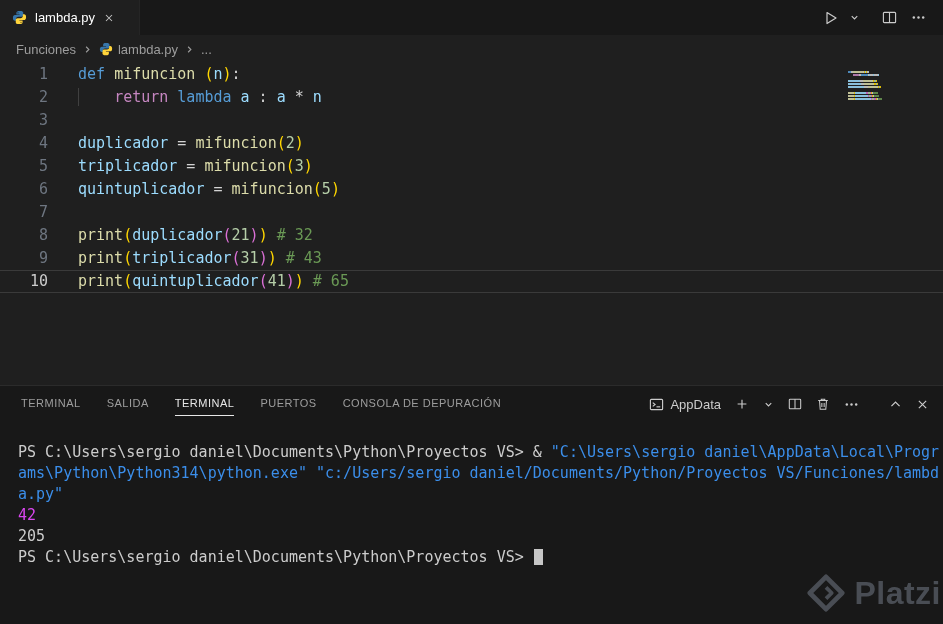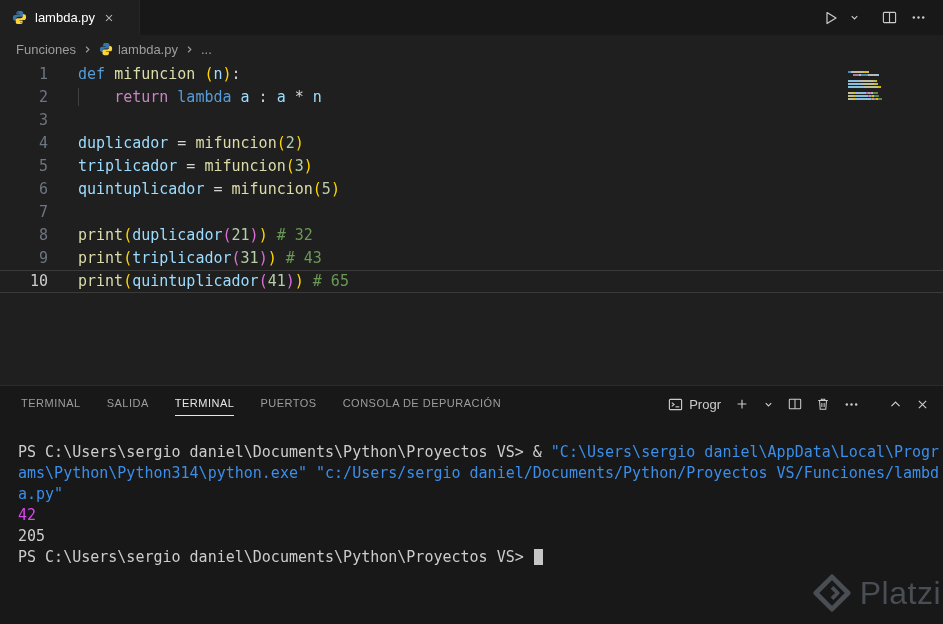--- a/index.html
+++ b/index.html
@@ -46,21 +46,21 @@
   .panel-tab.active::after { content: ""; position: absolute; left: 0; right: 0; bottom: 6px; height: 1px; background: #e7e7e7; }
   .panel-toolbar { margin-left: auto; display: flex; align-items: center; gap: 6px; color: #cccccc; }
   .panel-toolbar .icon-btn { padding: 3px 4px; border-radius: 4px; }
   .profile { display: flex; align-items: center; gap: 6px; font-size: 13px; color: #cccccc; padding: 2px 4px; cursor: pointer; }
   .gap-left { margin-left: 16px; }
   
   .terminal { padding: 20px 0 0 18px; font-family: "DejaVu Sans Mono", monospace; font-size: 15px; line-height: 21px; color: #cccccc; }
   .term-line { white-space: pre; height: 21px; }
   .cursor { display: inline-block; width: 9px; height: 16px; background: #c6c6c6; vertical-align: -3px; margin-left: 1px; }
   
-  .watermark { position: absolute; right: 2px; bottom: 12px; display: flex; align-items: center; gap: 9px; opacity: .8; pointer-events: none; }
+  .watermark { position: absolute; right: 2px; bottom: 12px; display: flex; align-items: center; gap: 9px; opacity: .8; pointer-events: none; font-weight: bold; }
   .watermark-text { color: #565b63; font-size: 32px; letter-spacing: .5px; font-family: "Liberation Sans", sans-serif; }
   svg { display: block; }
 </style>
 </head>
 <body>
 
 <div class="tab-bar">
   <div class="tab">
     <span>
       <svg width="15" height="15" viewBox="0 0 16 16">
@@ -237,21 +237,21 @@
       </div>
     <div class="panel-toolbar">
       <span class="profile">
         <span>
           <svg width="15" height="15" viewBox="0 0 16 16" fill="none" stroke="#cccccc" stroke-width="1.2">
               <rect x="1.5" y="2.5" width="13" height="11" rx="1"></rect>
               <path d="M4 6l2.5 2L4 10"></path>
               <line x1="8" y1="10.5" x2="12" y2="10.5"></line>
             </svg>
         </span>
-        <span>Progr</span>
+        <span>AppData</span>
       </span>
       <span class="icon-btn">
         <svg width="14" height="14" viewBox="0 0 16 16" fill="none" stroke="#cccccc" stroke-width="1.3">
             <path d="M8 3v10M3 8h10"></path>
           </svg>
       </span>
       <span class="icon-btn">
         <svg width="11" height="11" viewBox="0 0 16 16" fill="none" stroke="#cccccc" stroke-width="1.6">
             <path d="M4 6l4 4 4-4"></path>
           </svg>

